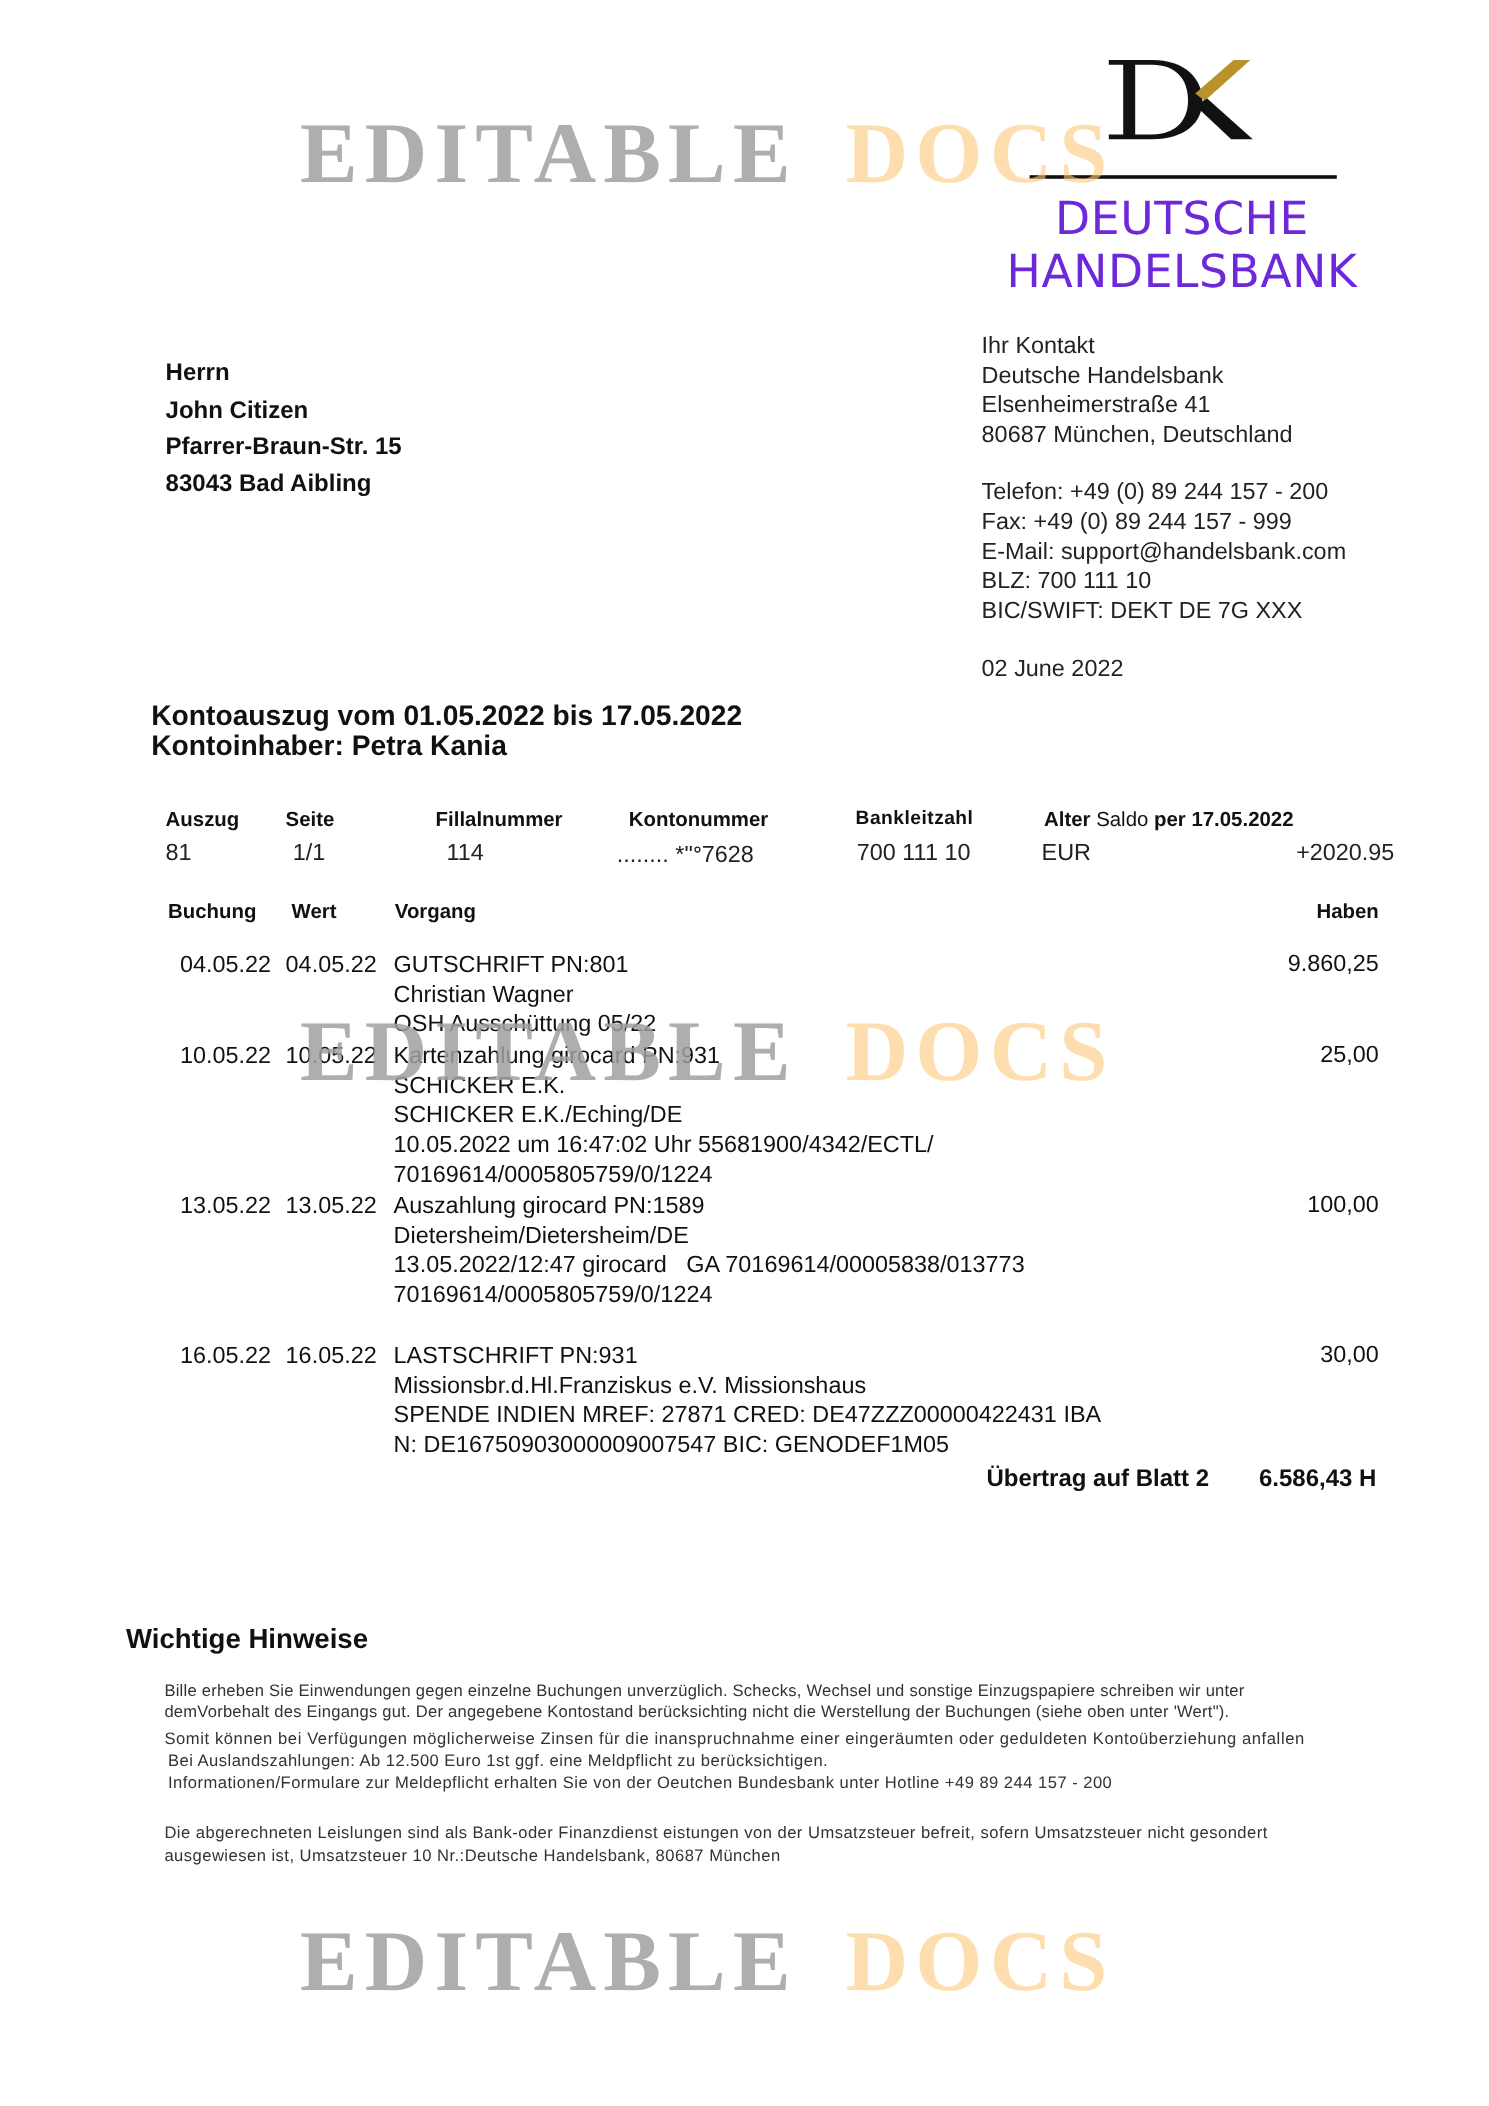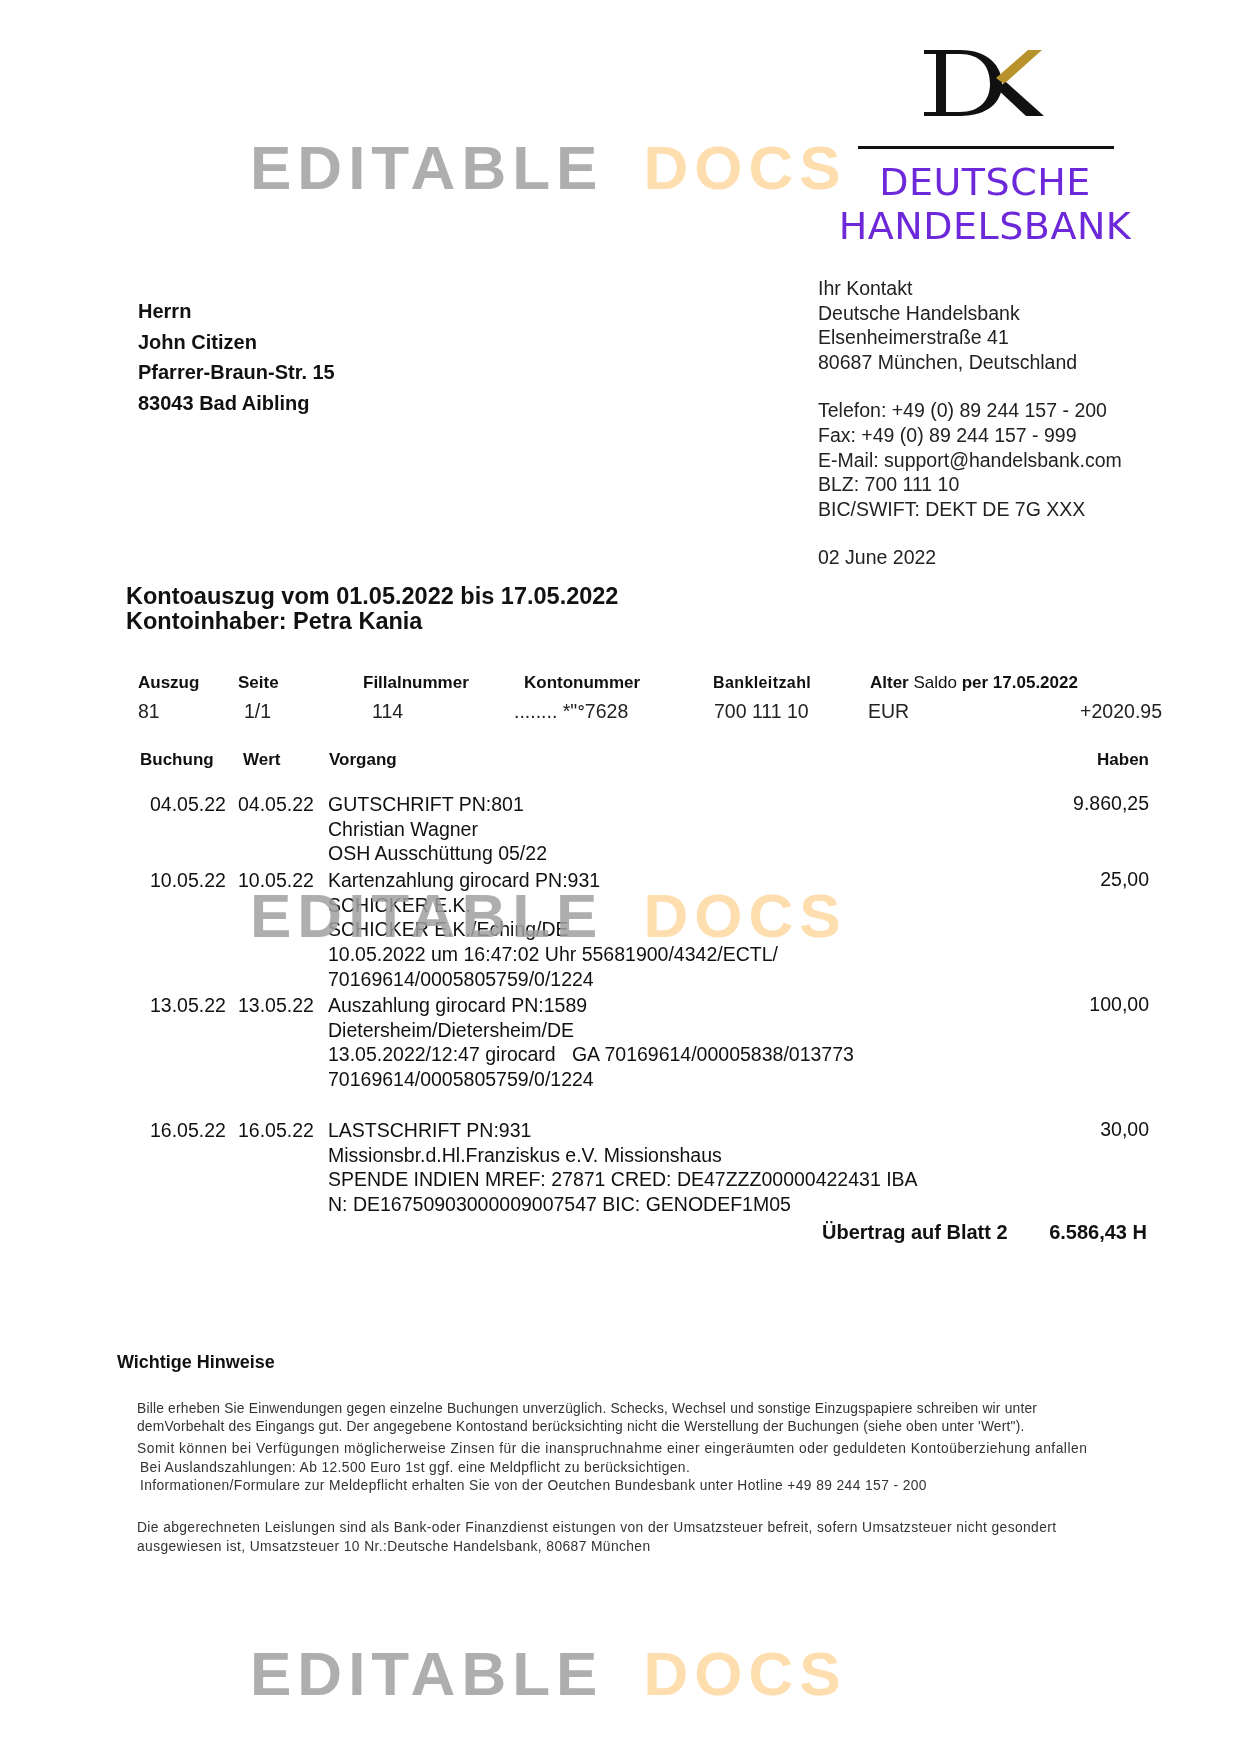--- a/index.html
+++ b/index.html
@@ -1,32 +1,32 @@
 <!DOCTYPE html>
 <html><head>
   <meta charset="utf-8">
   <style>
     html, body { margin: 0; padding: 0; background: #ffffff; }
     body { width: 1241px; height: 1755px; position: relative; overflow: hidden; font-family: "Liberation Sans", sans-serif; color: #111; }
     .abs { position: absolute; }
-    .wm { position: absolute; font-family: Liberation Sans, sans-serif; font-weight: bold; font-size: 62px; letter-spacing: 6px; line-height: 1; pointer-events: none; z-index: 5; margin-top: 45px; }
+    .wm { position: absolute; font-family: Liberation Serif, serif; font-weight: bold; font-size: 72px; letter-spacing: 6px; line-height: 1; pointer-events: none; z-index: 5; }
     .wm .gray { color: rgba(160,160,160,0.85); }
     .wm .orange { color: rgba(253,200,120,0.6); margin-left: 40px; }
     .logo-mark { position: absolute; left: 922px; top: 48px; width: 130px; height: 70px; }
     .logo-line { position: absolute; left: 858px; top: 146px; width: 256px; height: 3px; background: #111; }
     .logo-text { position: absolute; left: 830px; top: 160px; width: 310px; text-align: center; font-family: "DejaVu Sans", sans-serif; font-size: 38px; line-height: 44px; color: #6d28d9; letter-spacing: 0.5px; }
     .addr { position: absolute; left: 138px; top: 296px; font-weight: bold; font-size: 20px; line-height: 30.5px; }
     .contact { position: absolute; left: 818px; top: 276px; font-size: 19.5px; line-height: 24.6px; color: #222; }
     .contact .gap { height: 24px; }
     .title { position: absolute; left: 126px; top: 584px; font-weight: bold; font-size: 23.5px; line-height: 25px; }
     .hdr { font-weight: bold; font-size: 17px; }
     .val { font-size: 19.5px; color: #222; }
     .tx { position: absolute; font-size: 19.5px; line-height: 24.7px; color: #111; }
     .amt { position: absolute; right: 92px; font-size: 19.5px; text-align: right; color: #111; }
-    .notes-h { position: absolute; left: 117px; top: 1352px; font-weight: bold; font-size: 18px; }
+    .notes-h { position: absolute; left: 105px; top: 1352px; font-weight: bold; font-size: 23px; }
     .notes { position: absolute; left: 137px; font-size: 13.8px; line-height: 19.5px; color: #333; letter-spacing: 0.2px; }
   </style>
 </head>
 <body>
 
 <div class="wm" style="left:250px; top:92px;"><span class="gray">EDITABLE</span><span class="orange">DOCS</span></div>
 <div class="wm" style="left:250px; top:840px;"><span class="gray">EDITABLE</span><span class="orange">DOCS</span></div>
 <div class="wm" style="left:250px; top:1598px;"><span class="gray">EDITABLE</span><span class="orange">DOCS</span></div>
 
 <div>

